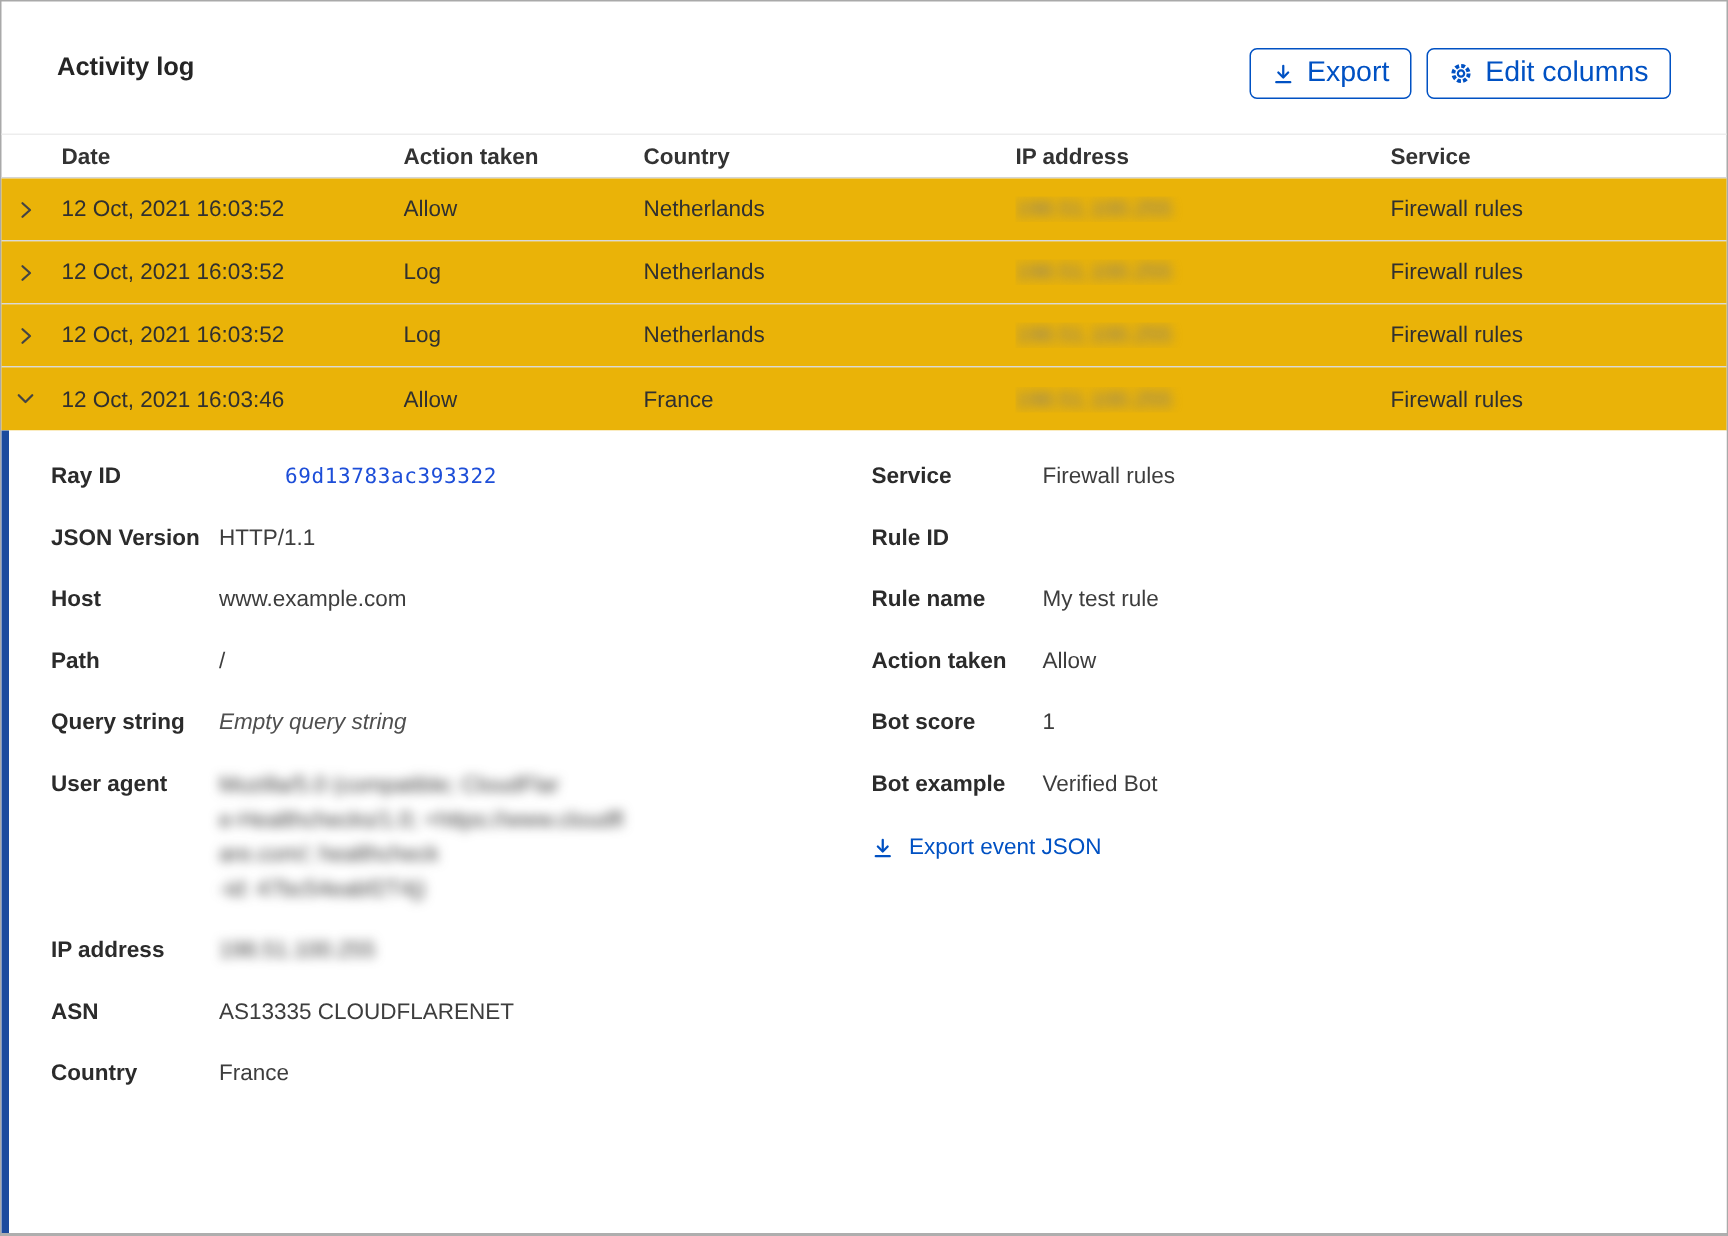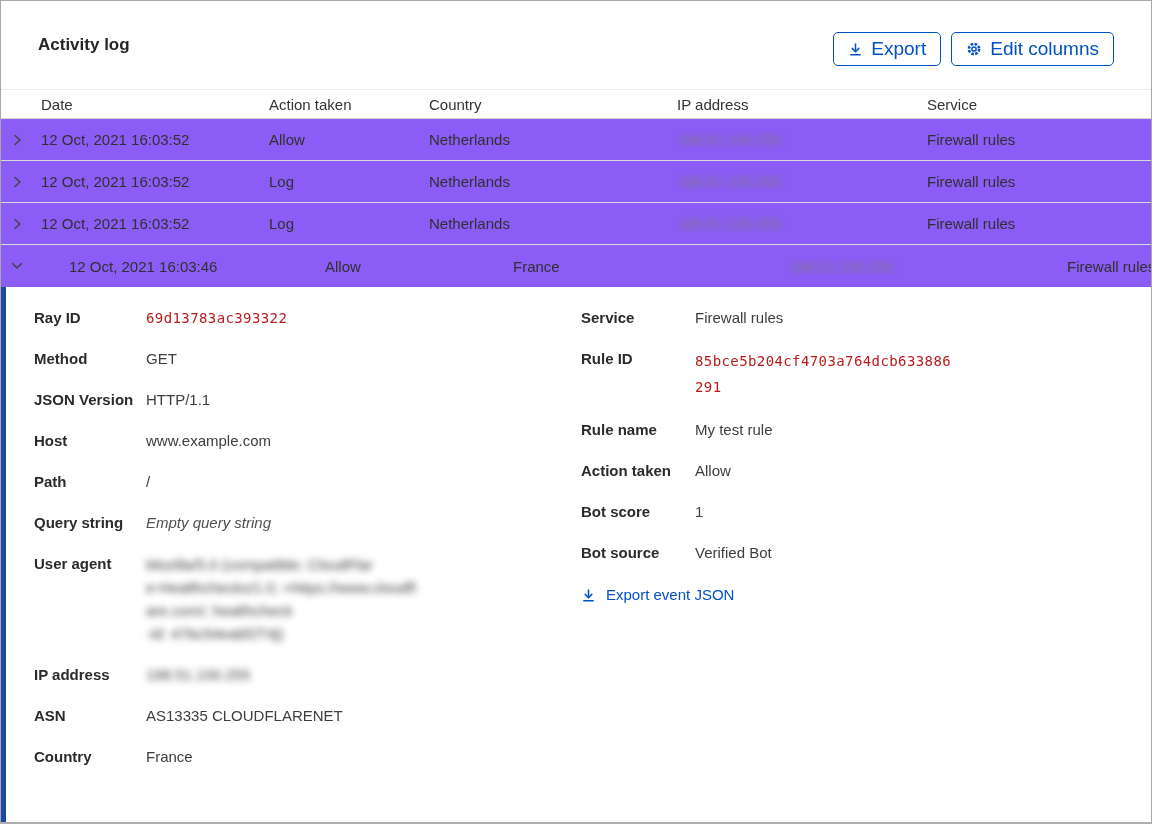--- a/index.html
+++ b/index.html
@@ -29,27 +29,27 @@
   }
   .btn svg { flex:0 0 auto; }
   
   .grid-row {
     display:grid;
     grid-template-columns:40px 228px 160px 248px 250px 1fr;
     align-items:center;
   }
   .thead {
     height:30px; border-top:1px solid #ededed; border-bottom:1px solid #d5d5d5;
-    font-size:15px; font-weight:400; color:#333; flex:0 0 auto;
+    font-size:15px; font-weight:700; color:#333; flex:0 0 auto;
   }
   .trow {
     height:42px; border-bottom:1px solid #d9d9d9;
-    font-size:15px; color:#303030; flex:0 0 auto; background:#8b5cf6;
-  }
-  .trow.expanded { border-bottom:none;gap:28px; }
+    font-size:15px; color:#303030; flex:0 0 auto; background:#eab308;
+  }
+  .trow.expanded { border-bottom:none; }
   .cell { padding-right:8px; white-space:nowrap; overflow:hidden; }
   .expander { display:flex; justify-content:flex-start; padding-left:9px; }
   .expander svg { display:block; }
   .redacted {
     color:#7a7a7a; filter:blur(3.5px); user-select:none;
   }
   
   .detail {
     flex:1 1 auto; border-left:5px solid #1b4a9e;
     display:flex; padding:20px 0 0 28px; background:#fff;
@@ -58,21 +58,21 @@
   .dcol-right { flex:1 1 auto; }
   .field { display:flex; margin-bottom:19px; }
   .flabel {
     width:112px; flex:0 0 auto;
     font-size:15px; font-weight:700; color:#2b2b2b; line-height:22px;
   }
   .dcol-right .flabel { width:114px; }
   .fvalue { font-size:15px; color:#3d3d3d; line-height:22px; }
   .fvalue.mono {
     font-family:"DejaVu Sans Mono","Liberation Mono",monospace;
-    font-size:14px; color:#b91c1c; letter-spacing:.4px;
+    font-size:14px; color:#1d4ed8; letter-spacing:.4px;margin-left:44px;
   }
   .fvalue.mono.wrap { width:262px; word-break:break-all; line-height:26px; }
   .fvalue.italic { font-style:italic; color:#4f4f4f; }
   .fvalue .ua-line { display:block; line-height:23px; }
   .export-link {
     display:inline-flex; align-items:flex-end; gap:10px;
     color:#0051c3; font-size:15px; margin-top:3px; cursor:pointer;
     text-decoration:none;
   }
 </style>
@@ -164,24 +164,20 @@
   </div>
 
   <div class="detail">
 
     <div class="dcol-left">
       <div class="field">
         <div class="flabel">Ray ID</div>
         <div class="fvalue mono">69d13783ac393322</div>
       </div>
       <div class="field">
-        <div class="flabel">Method</div>
-        <div class="fvalue">GET</div>
-      </div>
-      <div class="field">
         <div class="flabel">JSON Version</div>
         <div class="fvalue">HTTP/1.1</div>
       </div>
       <div class="field">
         <div class="flabel">Host</div>
         <div class="fvalue">www.example.com</div>
       </div>
       <div class="field">
         <div class="flabel">Path</div>
         <div class="fvalue">/</div>
@@ -213,36 +209,35 @@
       </div>
     </div>
 
     <div class="dcol-right">
       <div class="field">
         <div class="flabel">Service</div>
         <div class="fvalue">Firewall rules</div>
       </div>
       <div class="field">
         <div class="flabel">Rule ID</div>
-        <div class="fvalue mono wrap">85bce5b204cf4703a764dcb633886291</div>
       </div>
       <div class="field">
         <div class="flabel">Rule name</div>
         <div class="fvalue">My test rule</div>
       </div>
       <div class="field">
         <div class="flabel">Action taken</div>
         <div class="fvalue">Allow</div>
       </div>
       <div class="field">
         <div class="flabel">Bot score</div>
         <div class="fvalue">1</div>
       </div>
       <div class="field">
-        <div class="flabel">Bot source</div>
+        <div class="flabel">Bot example</div>
         <div class="fvalue">Verified Bot</div>
       </div>
       <a class="export-link">
         <svg width="15" height="15" viewBox="0 0 16 16" fill="none" stroke="#0051c3" stroke-width="1.6" stroke-linecap="round" stroke-linejoin="round">
           <path d="M8 2v8"></path>
             <path d="M4.5 6.8L8 10.3l3.5-3.5"></path>
             <path d="M3 13.6h10"></path>
         </svg>
         <span>Export event JSON</span>
       </a>

